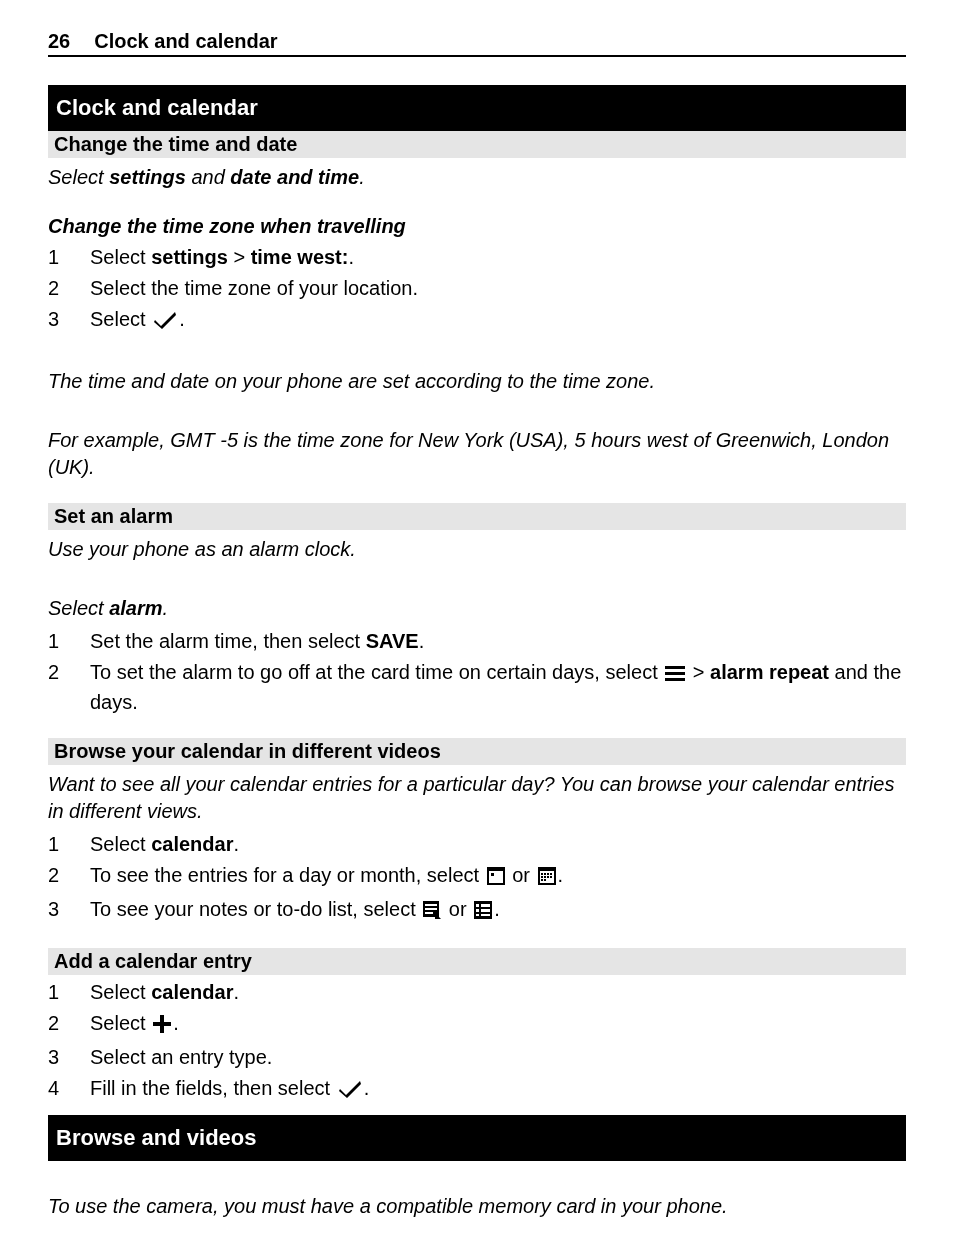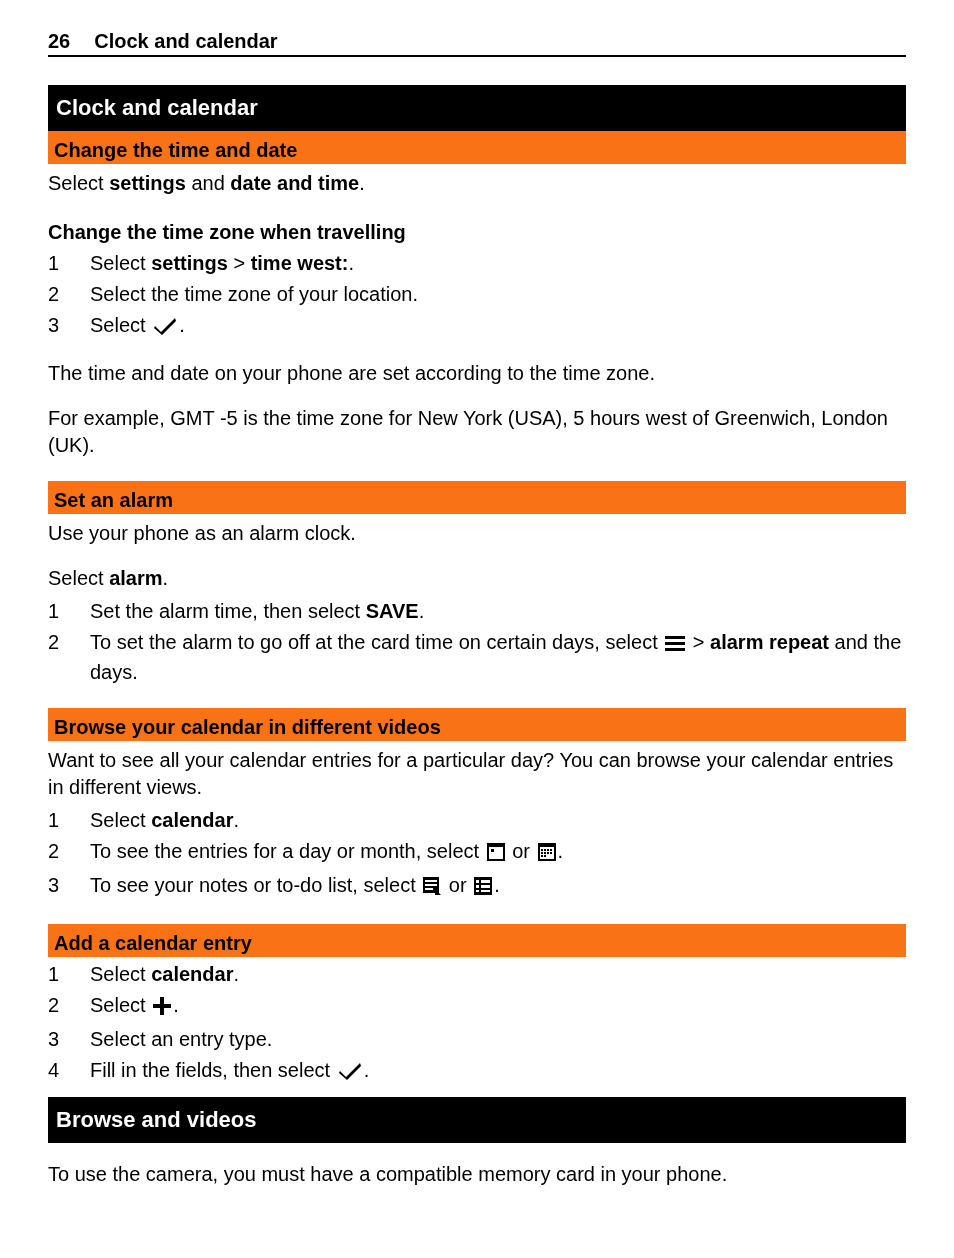--- a/index.html
+++ b/index.html
@@ -28,32 +28,33 @@
   }
   .black-bar {
     background: #000;
     color: #fff;
     font-weight: bold;
     font-size: 22px;
     padding: 10px 8px 10px 8px;
     margin-top: 10px;
   }
   .grey-bar {
-    background: #f97316;
+    background: #e5e5e5;
     color: #000;
     font-weight: bold;
-    padding: 8px 6px 2px 6px;
+    padding: 2px 6px 2px 6px;
     margin-top: 0;
   }
   .grey-bar.spaced {
     margin-top: 22px;
   }
   p {
     margin: 6px 0 6px 0;
     line-height: 1.35;
+    font-style: italic;
   }
   .bold { font-weight: bold; }
   .subheading {
     font-weight: bold;
     margin-top: 22px;
     margin-bottom: 2px;
   }
   ol.steps {
     list-style: none;
     counter-reset: step;
@@ -71,21 +72,21 @@
     content: counter(step);
     position: absolute;
     left: 0;
     top: 0;
   }
   .icon {
     display: inline-block;
     vertical-align: -3px;
     margin: 0 2px;
   }
-  .sp { margin-top: 18px; }
+  .sp { margin-top: 32px; }
 </style>
 </head>
 <body>
 
 <div class="page-header">
   <span class="page-number">26</span>
   <span class="page-title">Clock and calendar</span>
 </div>
 
 <div class="black-bar">Clock and calendar</div>

